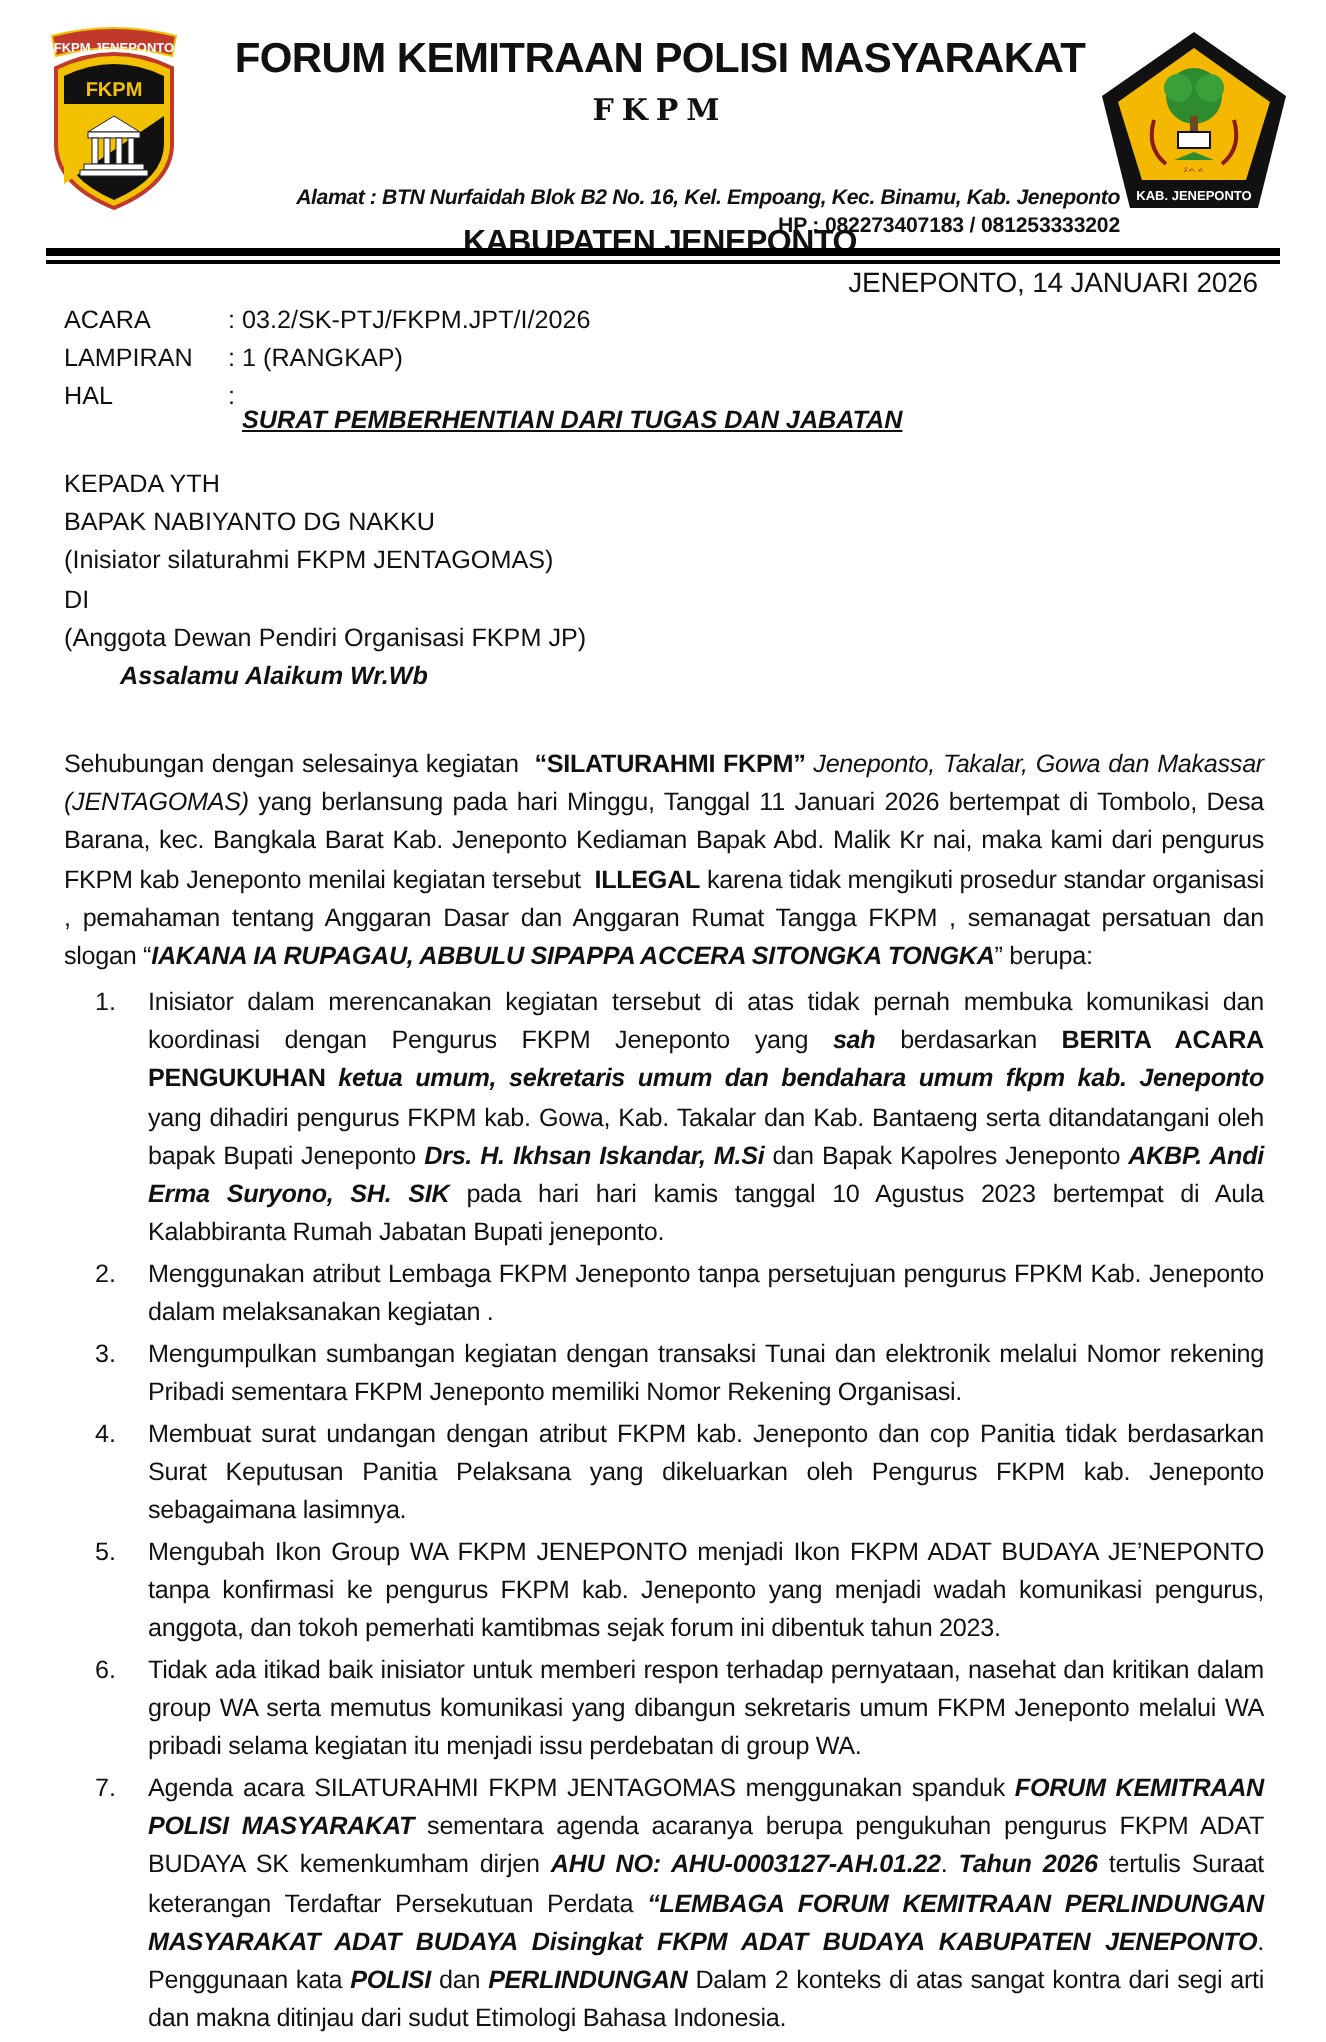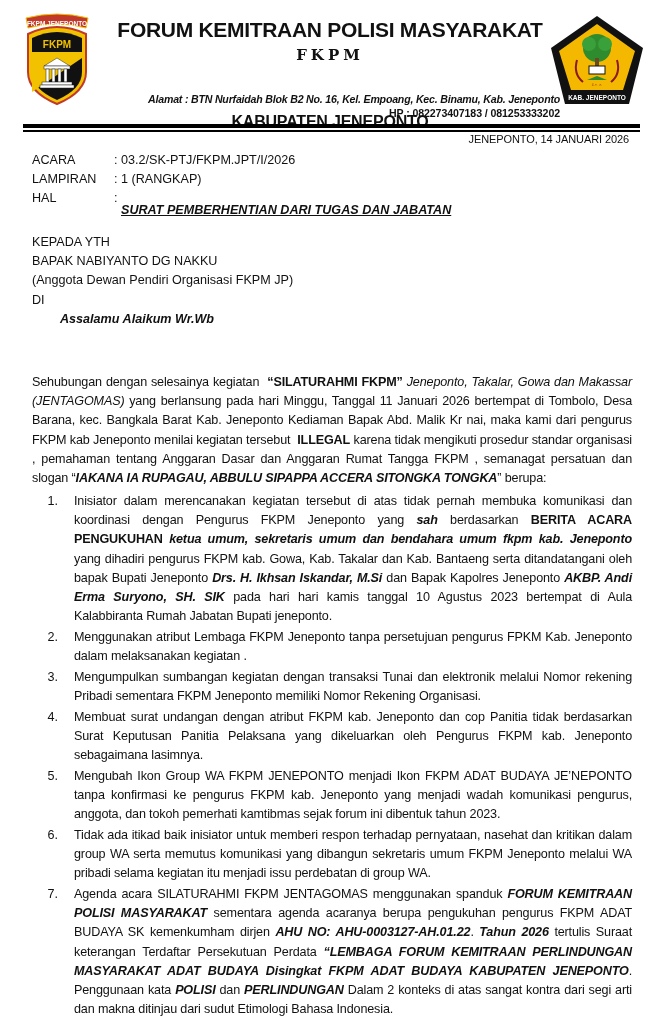--- a/index.html
+++ b/index.html
@@ -31,21 +31,21 @@
     font-size: 10.6px; font-weight: bold; font-style: italic; letter-spacing: -0.2px; white-space: nowrap;
   }
   .head-phone {
     position: absolute; left: 100px; width: 460px; top: 107px; text-align: right;
     font-size: 10.6px; font-weight: bold; letter-spacing: -0.1px;
   }
   .rule-thick { position: absolute; left: 23px; width: 617px; top: 124px; height: 4px; background: #000; }
   .rule-thin  { position: absolute; left: 23px; width: 617px; top: 130px; height: 2px; background: #000; }
 
   
-  .date { position: absolute; right: 34px; top: 133px; font-size: 11px; letter-spacing: -0.1px; }
+  .date { position: absolute; right: 34px; top: 133px; font-size: 14px; letter-spacing: -0.1px; }
   .meta { position: absolute; left: 32px; top: 151px; }
   .meta-row { display: flex; height: 19px; line-height: 19px; }
   .meta-label { width: 82px; }
   .meta-value { }
   .meta-value.subject { font-weight: bold; font-style: italic; text-decoration: underline; margin-top: 12px; }
 
   
   .recipient { position: absolute; left: 32px; top: 233px; line-height: 19.2px; }
   .greeting { font-weight: bold; font-style: italic; margin-left: 28px; }
 
@@ -125,22 +125,23 @@
     <div class="meta-row">
       <span class="meta-label">HAL</span>
       <span style="white-space:pre">: </span>
       <span class="meta-value subject">SURAT PEMBERHENTIAN DARI TUGAS DAN JABATAN</span>
     </div>
   </div>
 
   <div class="recipient">
     <div>KEPADA YTH</div>
     <div>BAPAK NABIYANTO DG NAKKU</div>
+    <div>(Inisiator silaturahmi FKPM JENTAGOMAS)</div>
+    <div>DI</div>
     <div>(Anggota Dewan Pendiri Organisasi FKPM JP)</div>
-    <div>DI</div>
     <div class="greeting">Assalamu Alaikum Wr.Wb</div>
   </div>
 
   <div class="intro"><span style="white-space:pre-wrap">Sehubungan dengan selesainya kegiatan  </span><b>“SILATURAHMI FKPM”</b><span> </span><i>Jeneponto, Takalar, Gowa dan Makassar (JENTAGOMAS)</i><span style="white-space:pre-wrap"> yang berlansung pada hari Minggu, Tanggal 11 Januari 2026 bertempat di Tombolo, Desa Barana, kec. Bangkala Barat Kab. Jeneponto Kediaman Bapak Abd. Malik Kr nai, maka kami dari pengurus FKPM kab Jeneponto menilai kegiatan tersebut  </span><b>ILLEGAL</b><span> karena tidak mengikuti prosedur standar organisasi  , pemahaman tentang Anggaran Dasar dan Anggaran Rumat Tangga FKPM , semanagat persatuan dan slogan “</span><span class="bi">IAKANA IA RUPAGAU, ABBULU SIPAPPA ACCERA SITONGKA TONGKA</span><span>” berupa:</span></div>
 
   <div class="list">
     <div class="item">
       <span class="num">1.</span>
       <span class="txt"><span>Inisiator dalam merencanakan  kegiatan tersebut di atas tidak pernah membuka komunikasi dan koordinasi dengan Pengurus FKPM Jeneponto yang </span><span class="bi">sah</span><span> berdasarkan </span><b>BERITA ACARA PENGUKUHAN</b><span> </span><span class="bi">ketua umum, sekretaris umum dan bendahara umum fkpm kab. Jeneponto</span><span>  yang dihadiri  pengurus FKPM  kab. Gowa, Kab. Takalar dan Kab. Bantaeng  serta  ditandatangani oleh bapak Bupati Jeneponto </span><span class="bi">Drs. H. Ikhsan Iskandar, M.Si</span><span> dan Bapak Kapolres Jeneponto </span><span class="bi">AKBP. Andi Erma Suryono, SH. SIK</span><span> pada  hari  hari kamis tanggal 10 Agustus 2023 bertempat di Aula Kalabbiranta Rumah Jabatan Bupati jeneponto.</span></span>
     </div>

